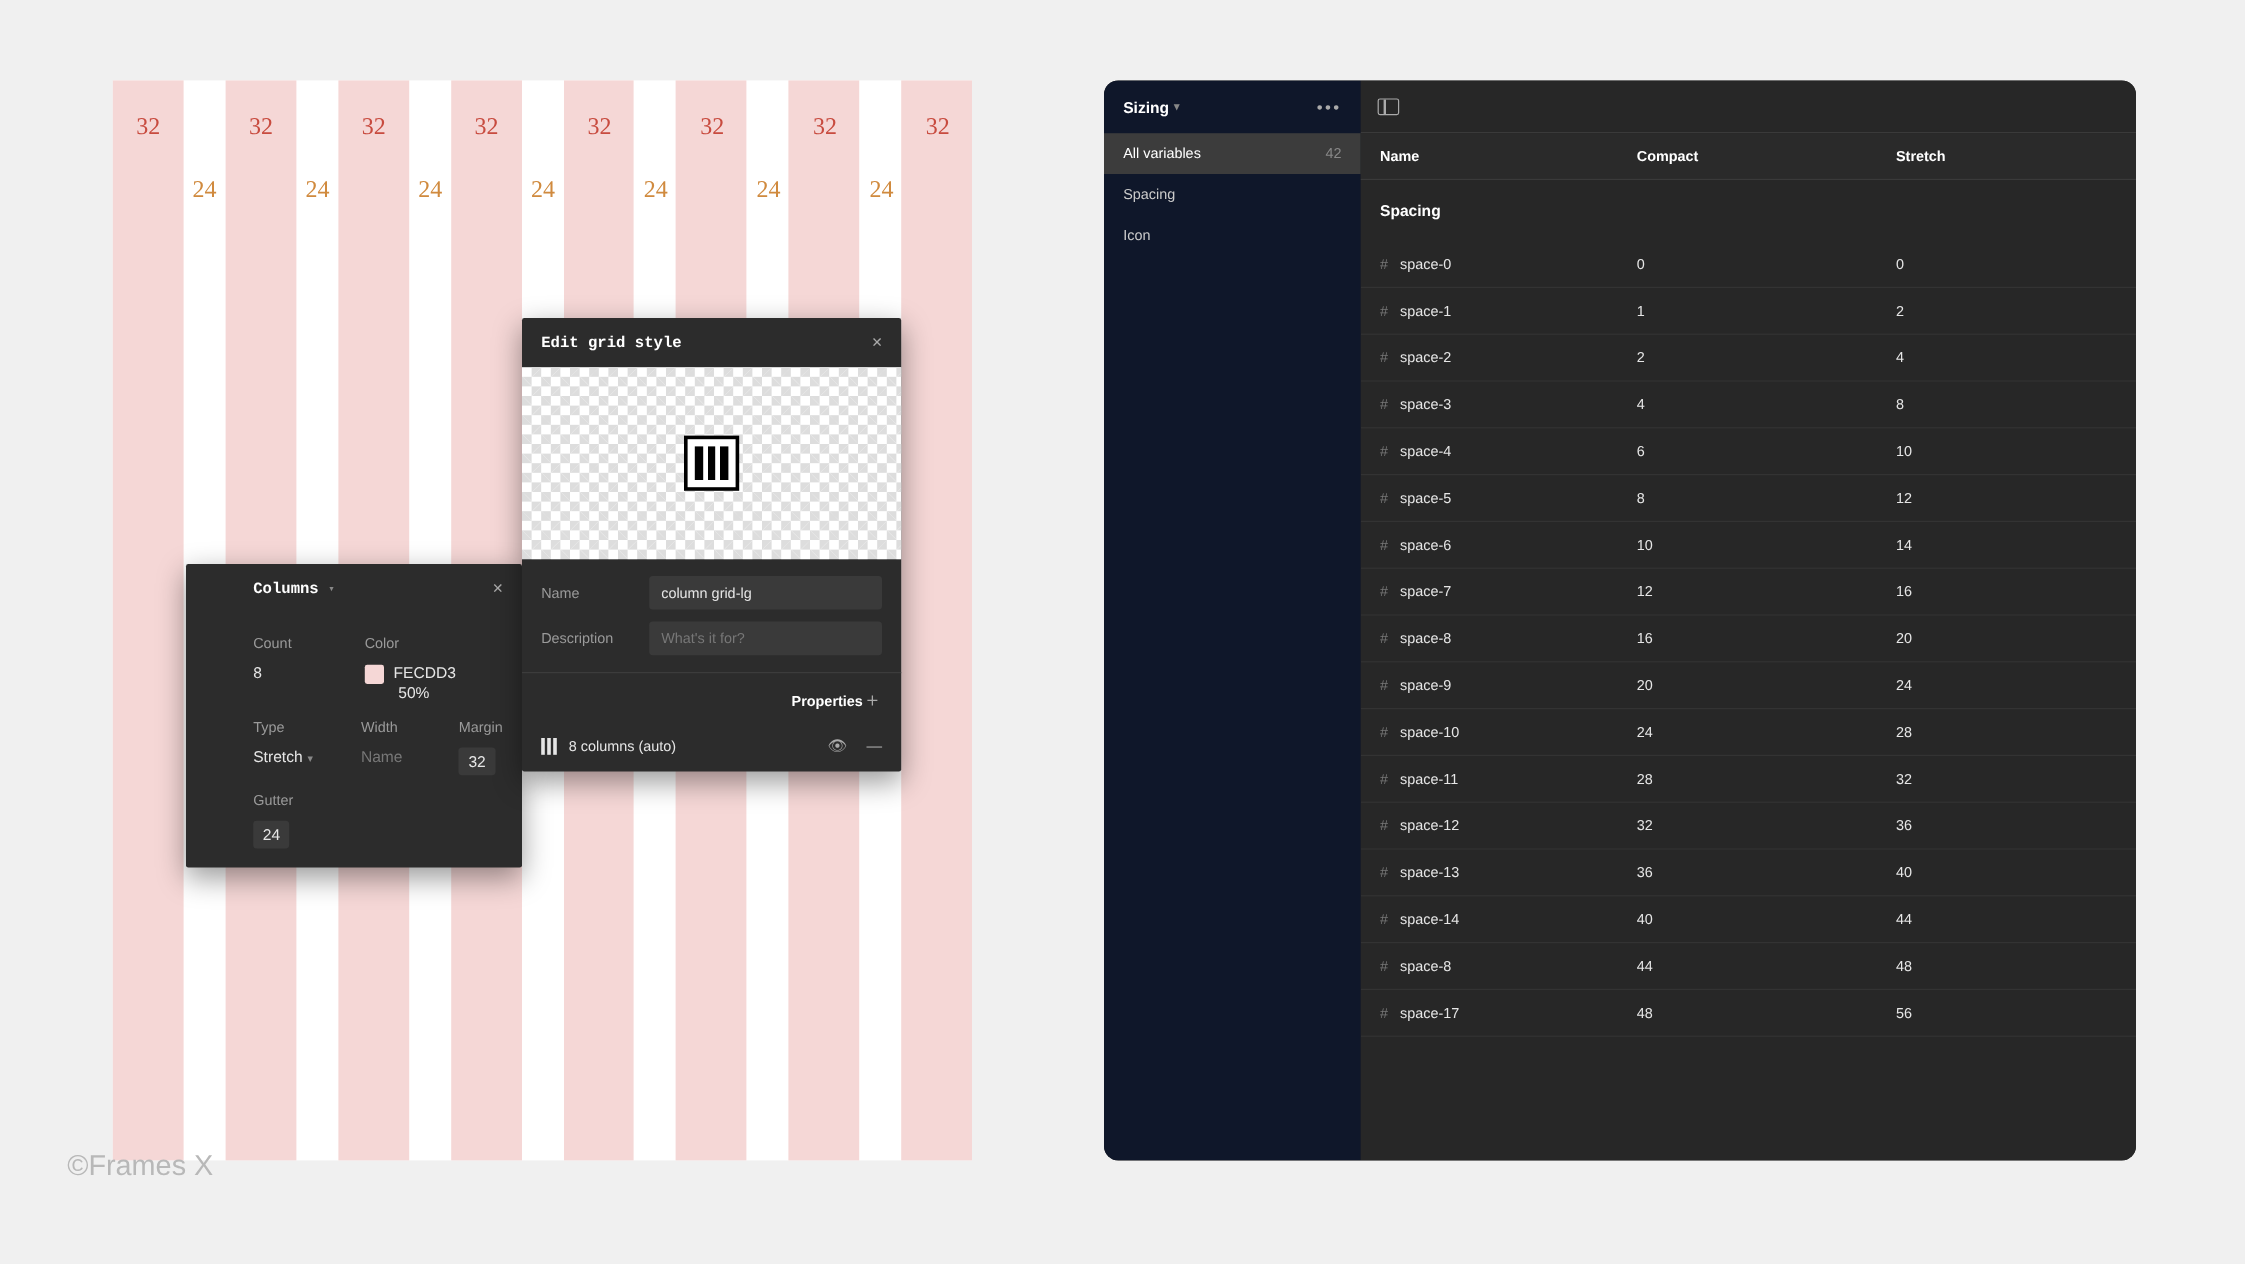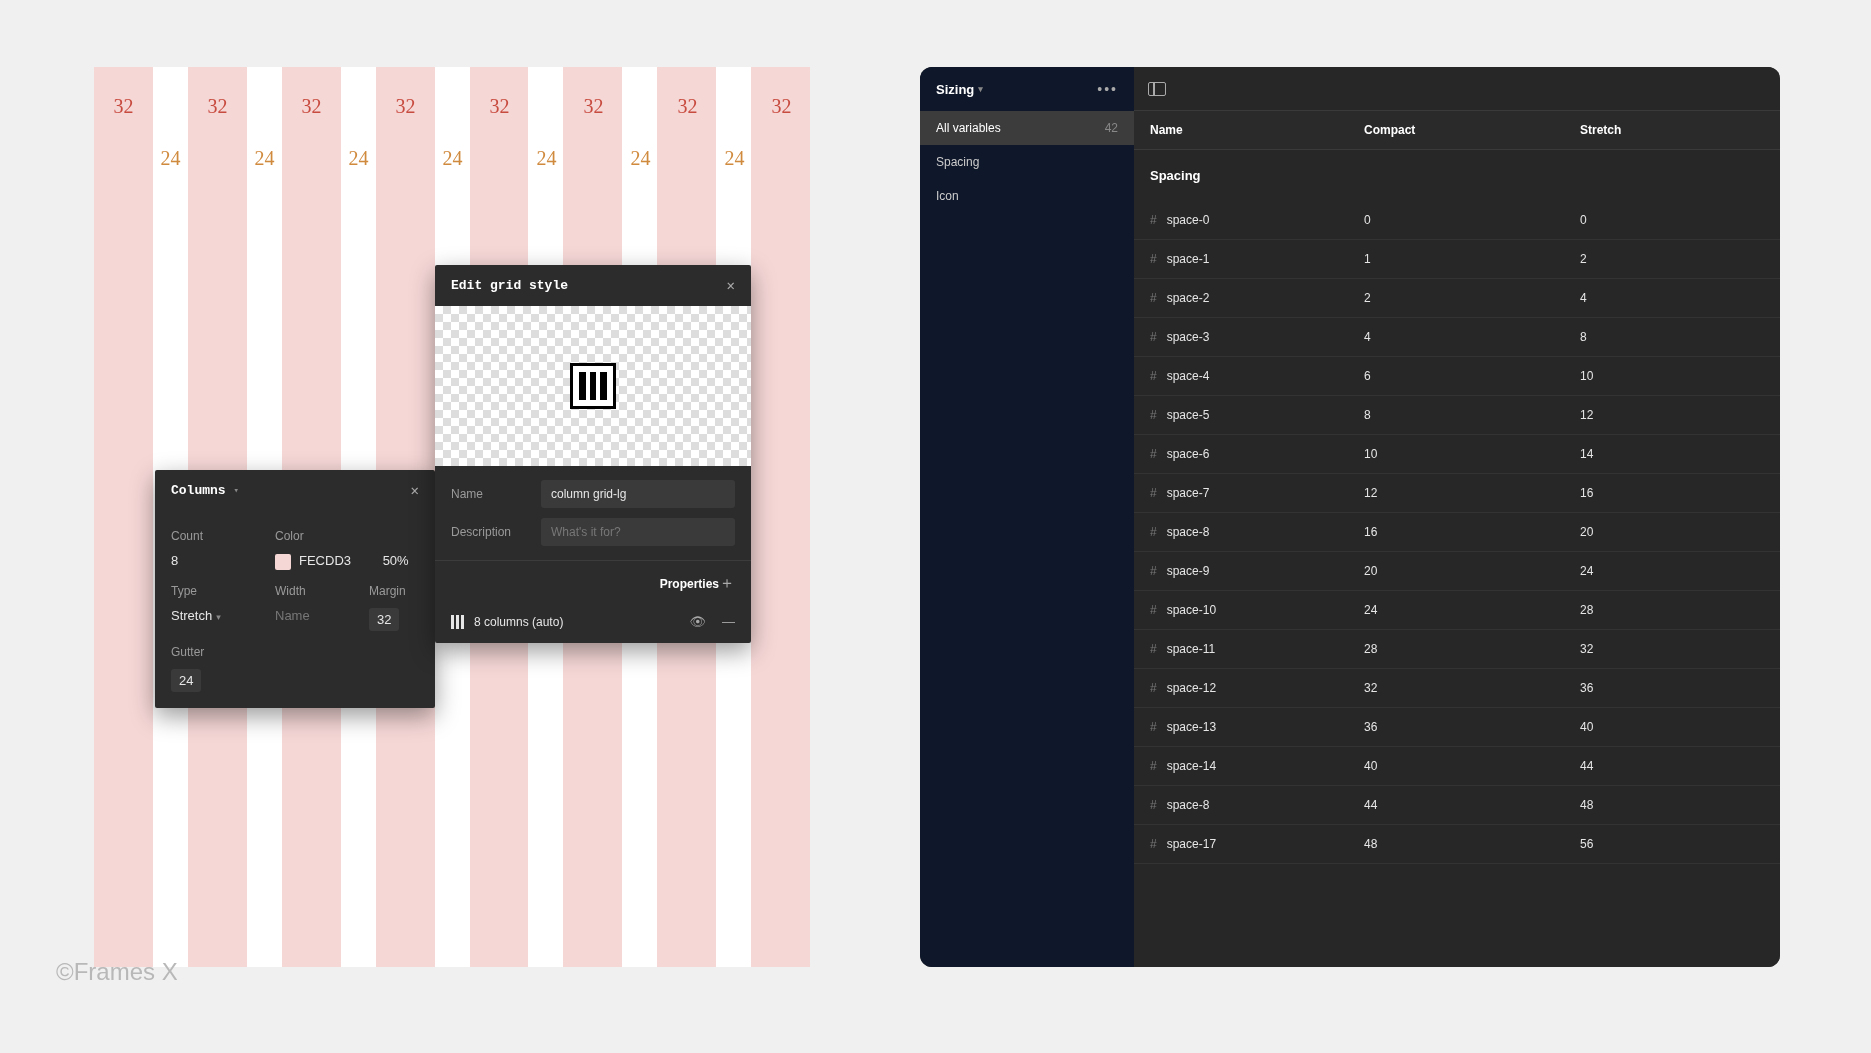--- a/index.html
+++ b/index.html
@@ -42,21 +42,21 @@
   box-shadow: 0 8px 24px rgba(0,0,0,.4);
 }
 .panel-header {
   display: flex; align-items: center; justify-content: space-between;
   padding: 12px 16px;
   font-family: Liberation Mono, monospace;
 }
 .panel-title { font-weight: 600; color: #fff; display:flex; align-items:center; gap:4px;}
 .close-x { color: #aaa; cursor: pointer; font-size: 14px; }
 .chev { font-size: 9px; color:#888; margin-left:4px;}
-.cols-panel { left: 155px; top: 470px; width: 280px; padding-bottom: 16px; }
+.cols-panel { left: 155px; top: 470px; width: 280px; padding-bottom: 16px; padding-left: 40px; }
 .cols-body { padding: 4px 16px 0 16px; }
 .field-row { display: flex; gap: 24px; margin-top: 14px; }
 .field-label { color: #9a9a9a; font-size: 12px; margin-bottom: 10px; }
 .field-val { color: #e6e6e6; font-size: 13px; }
 .swatch { width: 16px; height: 16px; background: #f5d7d6; display:inline-block; vertical-align:middle; margin-right:8px; border-radius:2px;}
 .pill { background:#3a3a3a; padding:4px 8px; border-radius:3px; display:inline-block;}
 .edit-panel { left: 435px; top: 265px; width: 316px; }
 .edit-preview {
   height: 160px;
   background-image:

